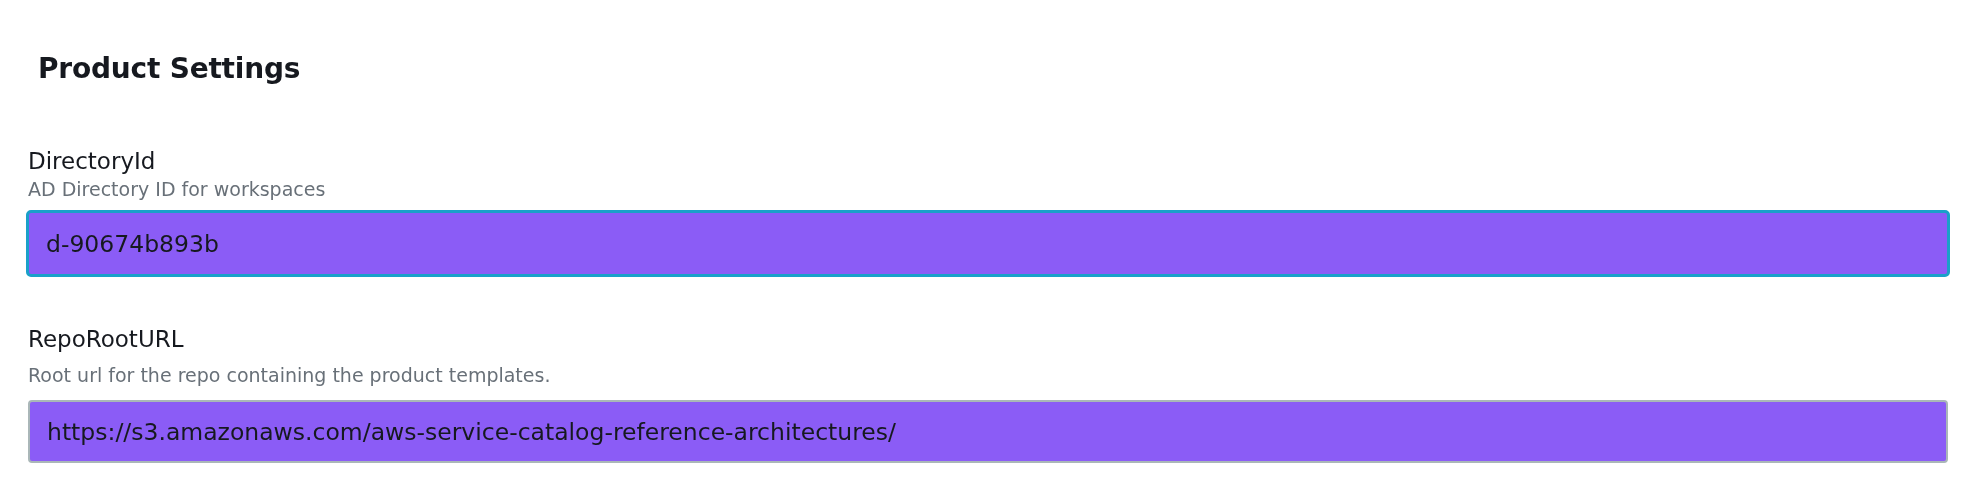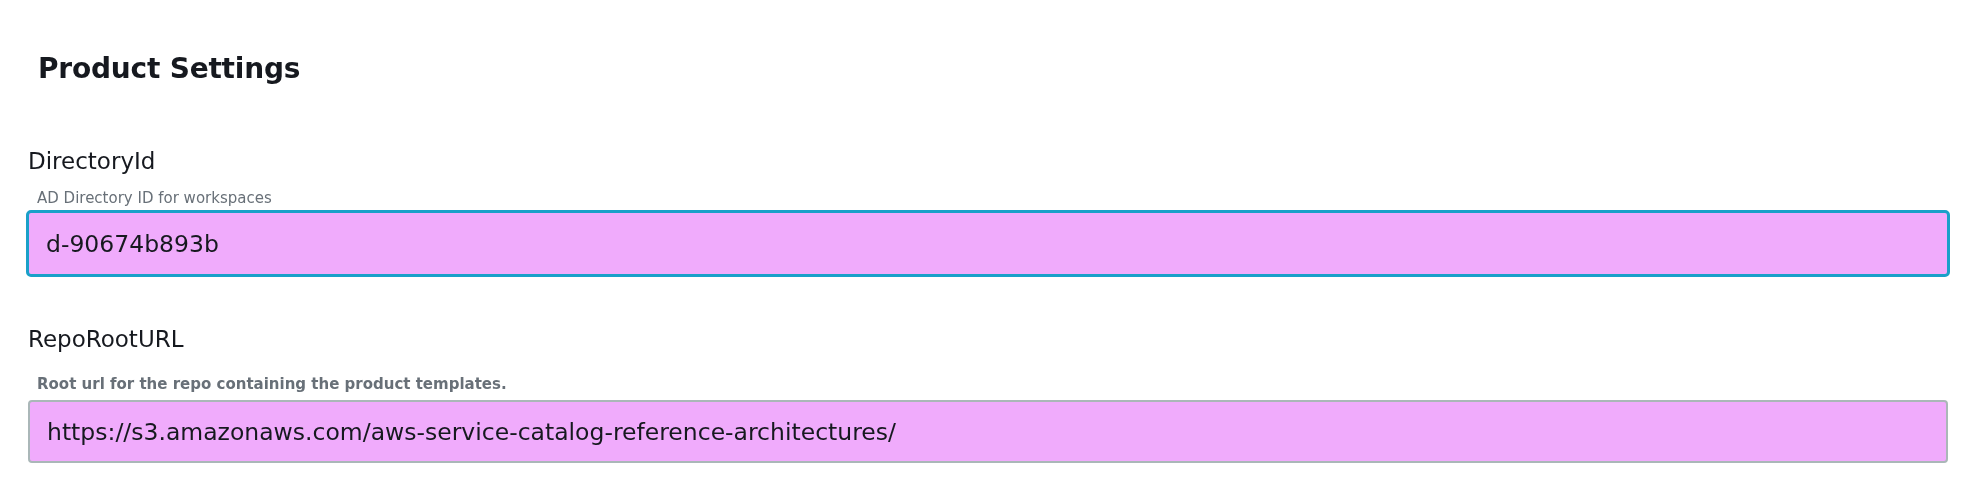--- a/index.html
+++ b/index.html
@@ -30,29 +30,29 @@
       position: absolute;
       left: 28px;
       margin: 0;
       font-size: 23px;
       line-height: 30px;
       color: #16191f;
     }
     .field-desc {
       position: absolute;
       left: 28px;
-      margin: 9px;
-      font-size: 15px;
+      margin: 0;
+      font-size: 19px;
       line-height: 26px;
       color: #687078;
     }
     .text-input {
       position: absolute;
       box-sizing: border-box;
-      background: #f0abfc;
+      background: #8b5cf6;
       font-family: "DejaVu Sans", "Liberation Sans", sans-serif;
       font-size: 23.5px;
       color: #16191f;
       padding: 0 0 0 17px;
       outline: none;
       margin: 0;
     }
     .text-input.focused {
       left: 26px;
       top: 210px;
@@ -65,21 +65,21 @@
       left: 28px;
       top: 400px;
       width: 1920px;
       height: 63px;
       border: 2px solid #aab7b8;
       border-radius: 4px;
     }
     #label-directory { top: 146px; }
     #desc-directory  { top: 176px; }
     #label-repo      { top: 324px; }
-    #desc-repo       { top: 362px; font-weight: bold; }
+    #desc-repo       { top: 362px; }
   </style>
 </head>
 <body>
 
 <div>
   <h2 class="section-title">Product Settings</h2>
 
   <div>
     <label class="field-label" id="label-directory" for="directory-id-input">DirectoryId</label>
     <p class="field-desc" id="desc-directory">AD Directory ID for workspaces</p>

